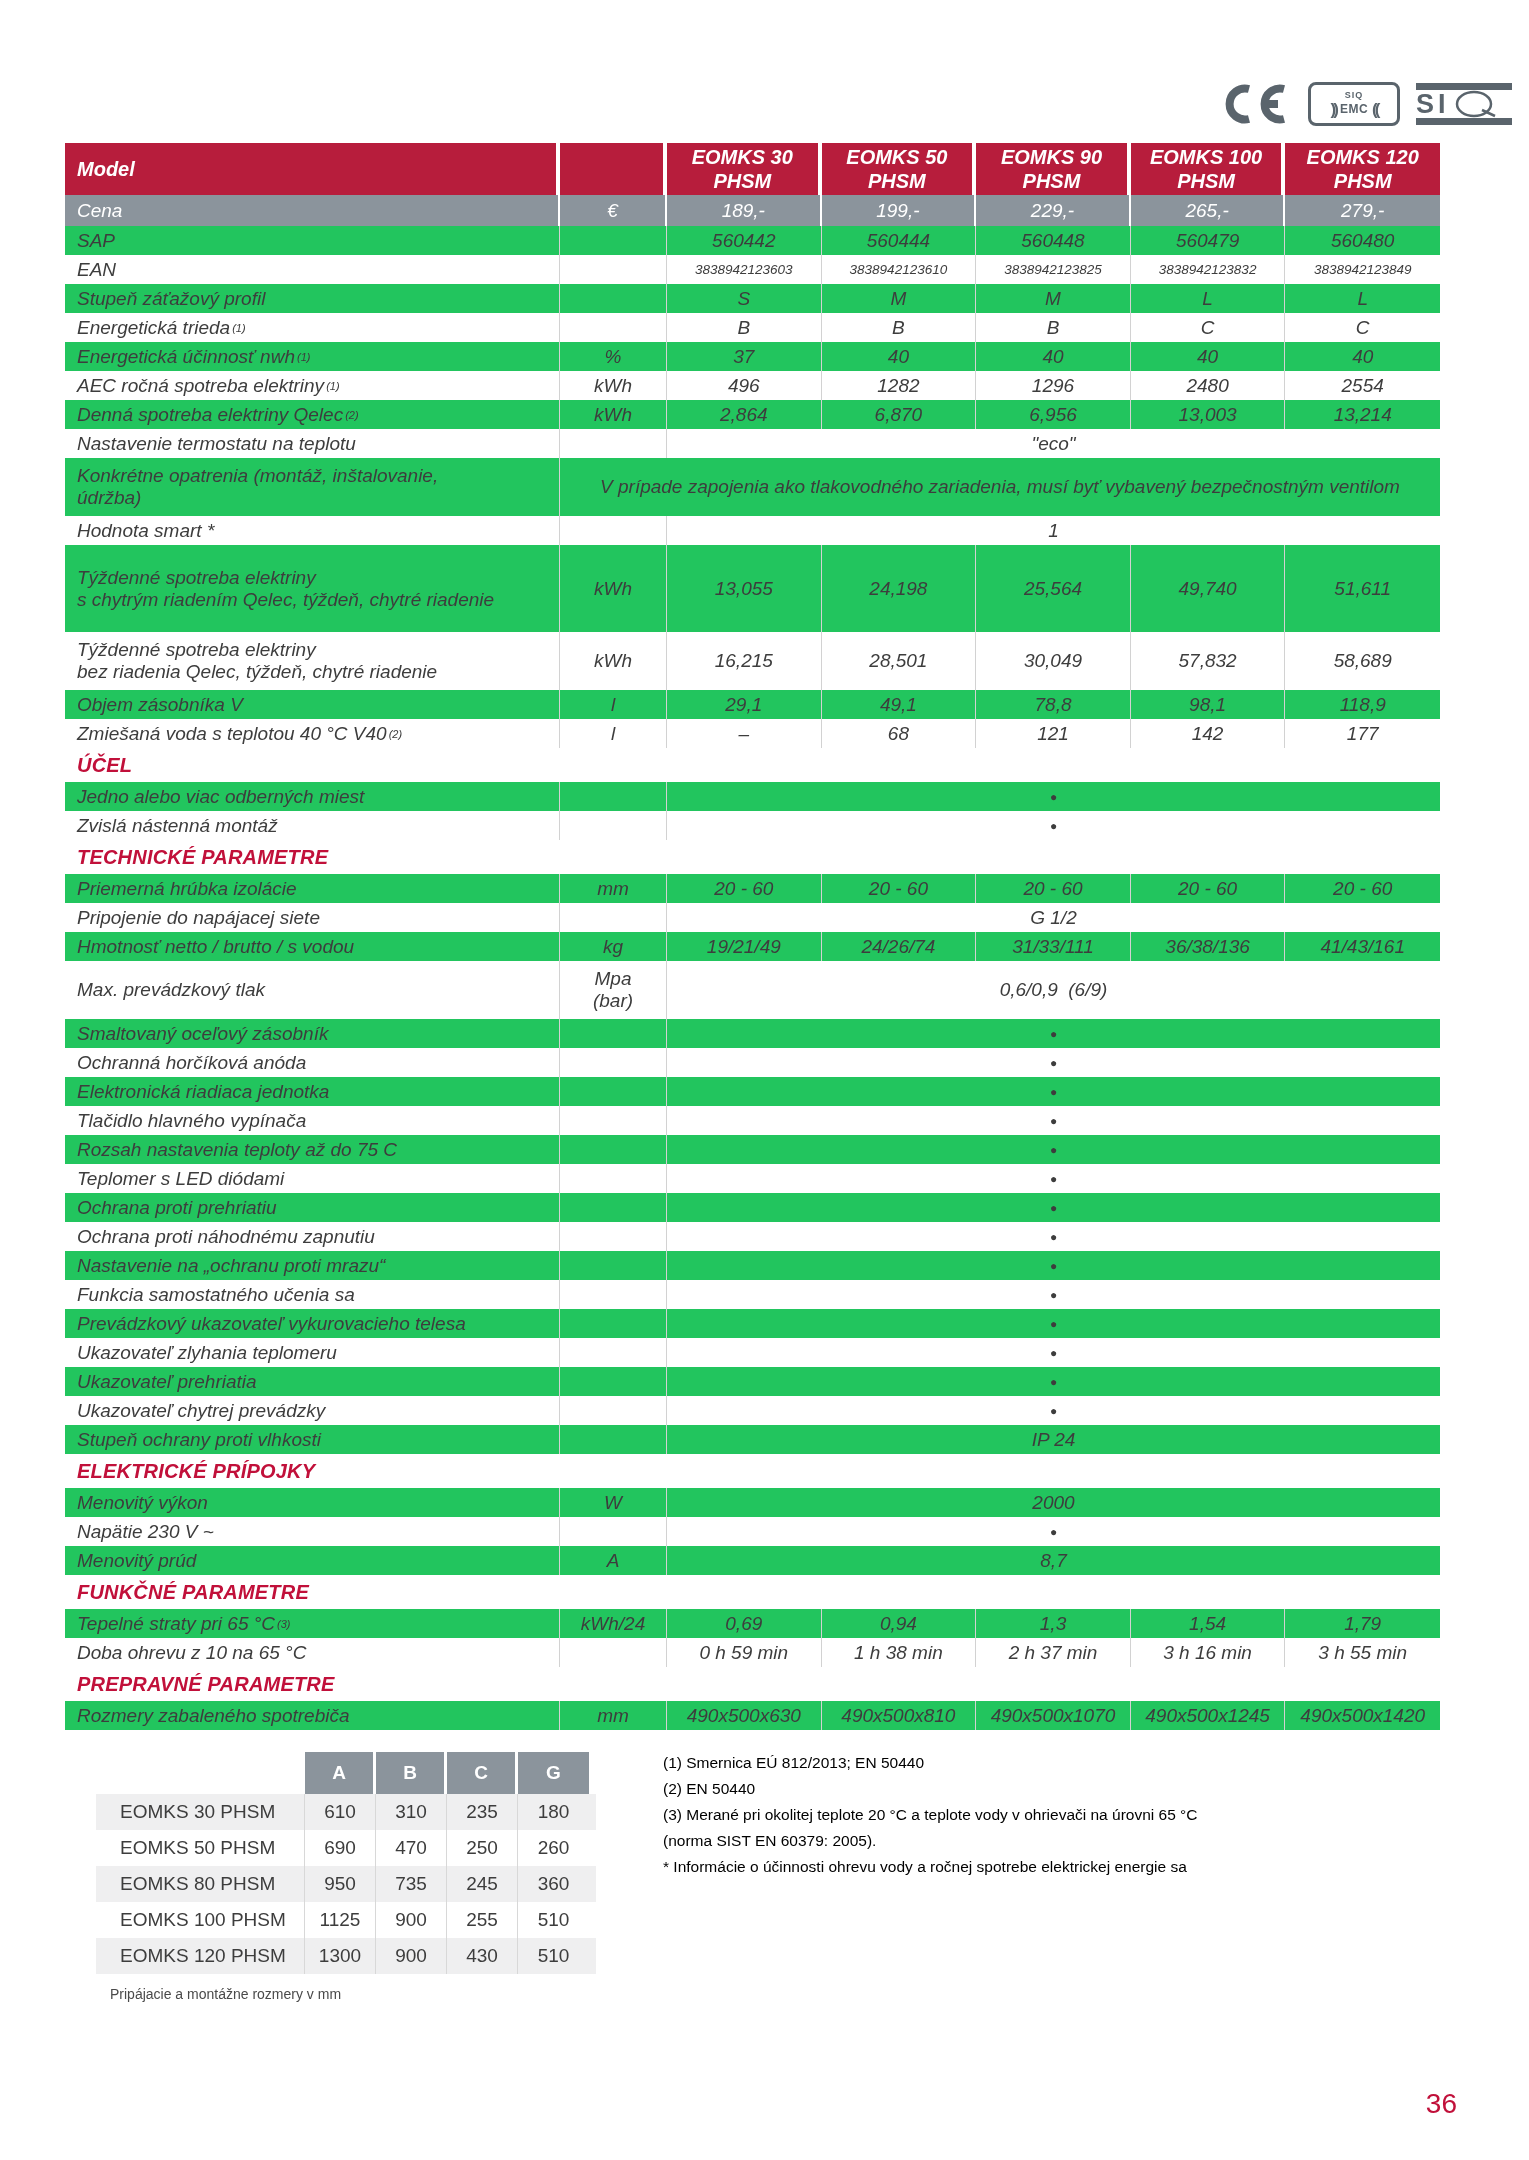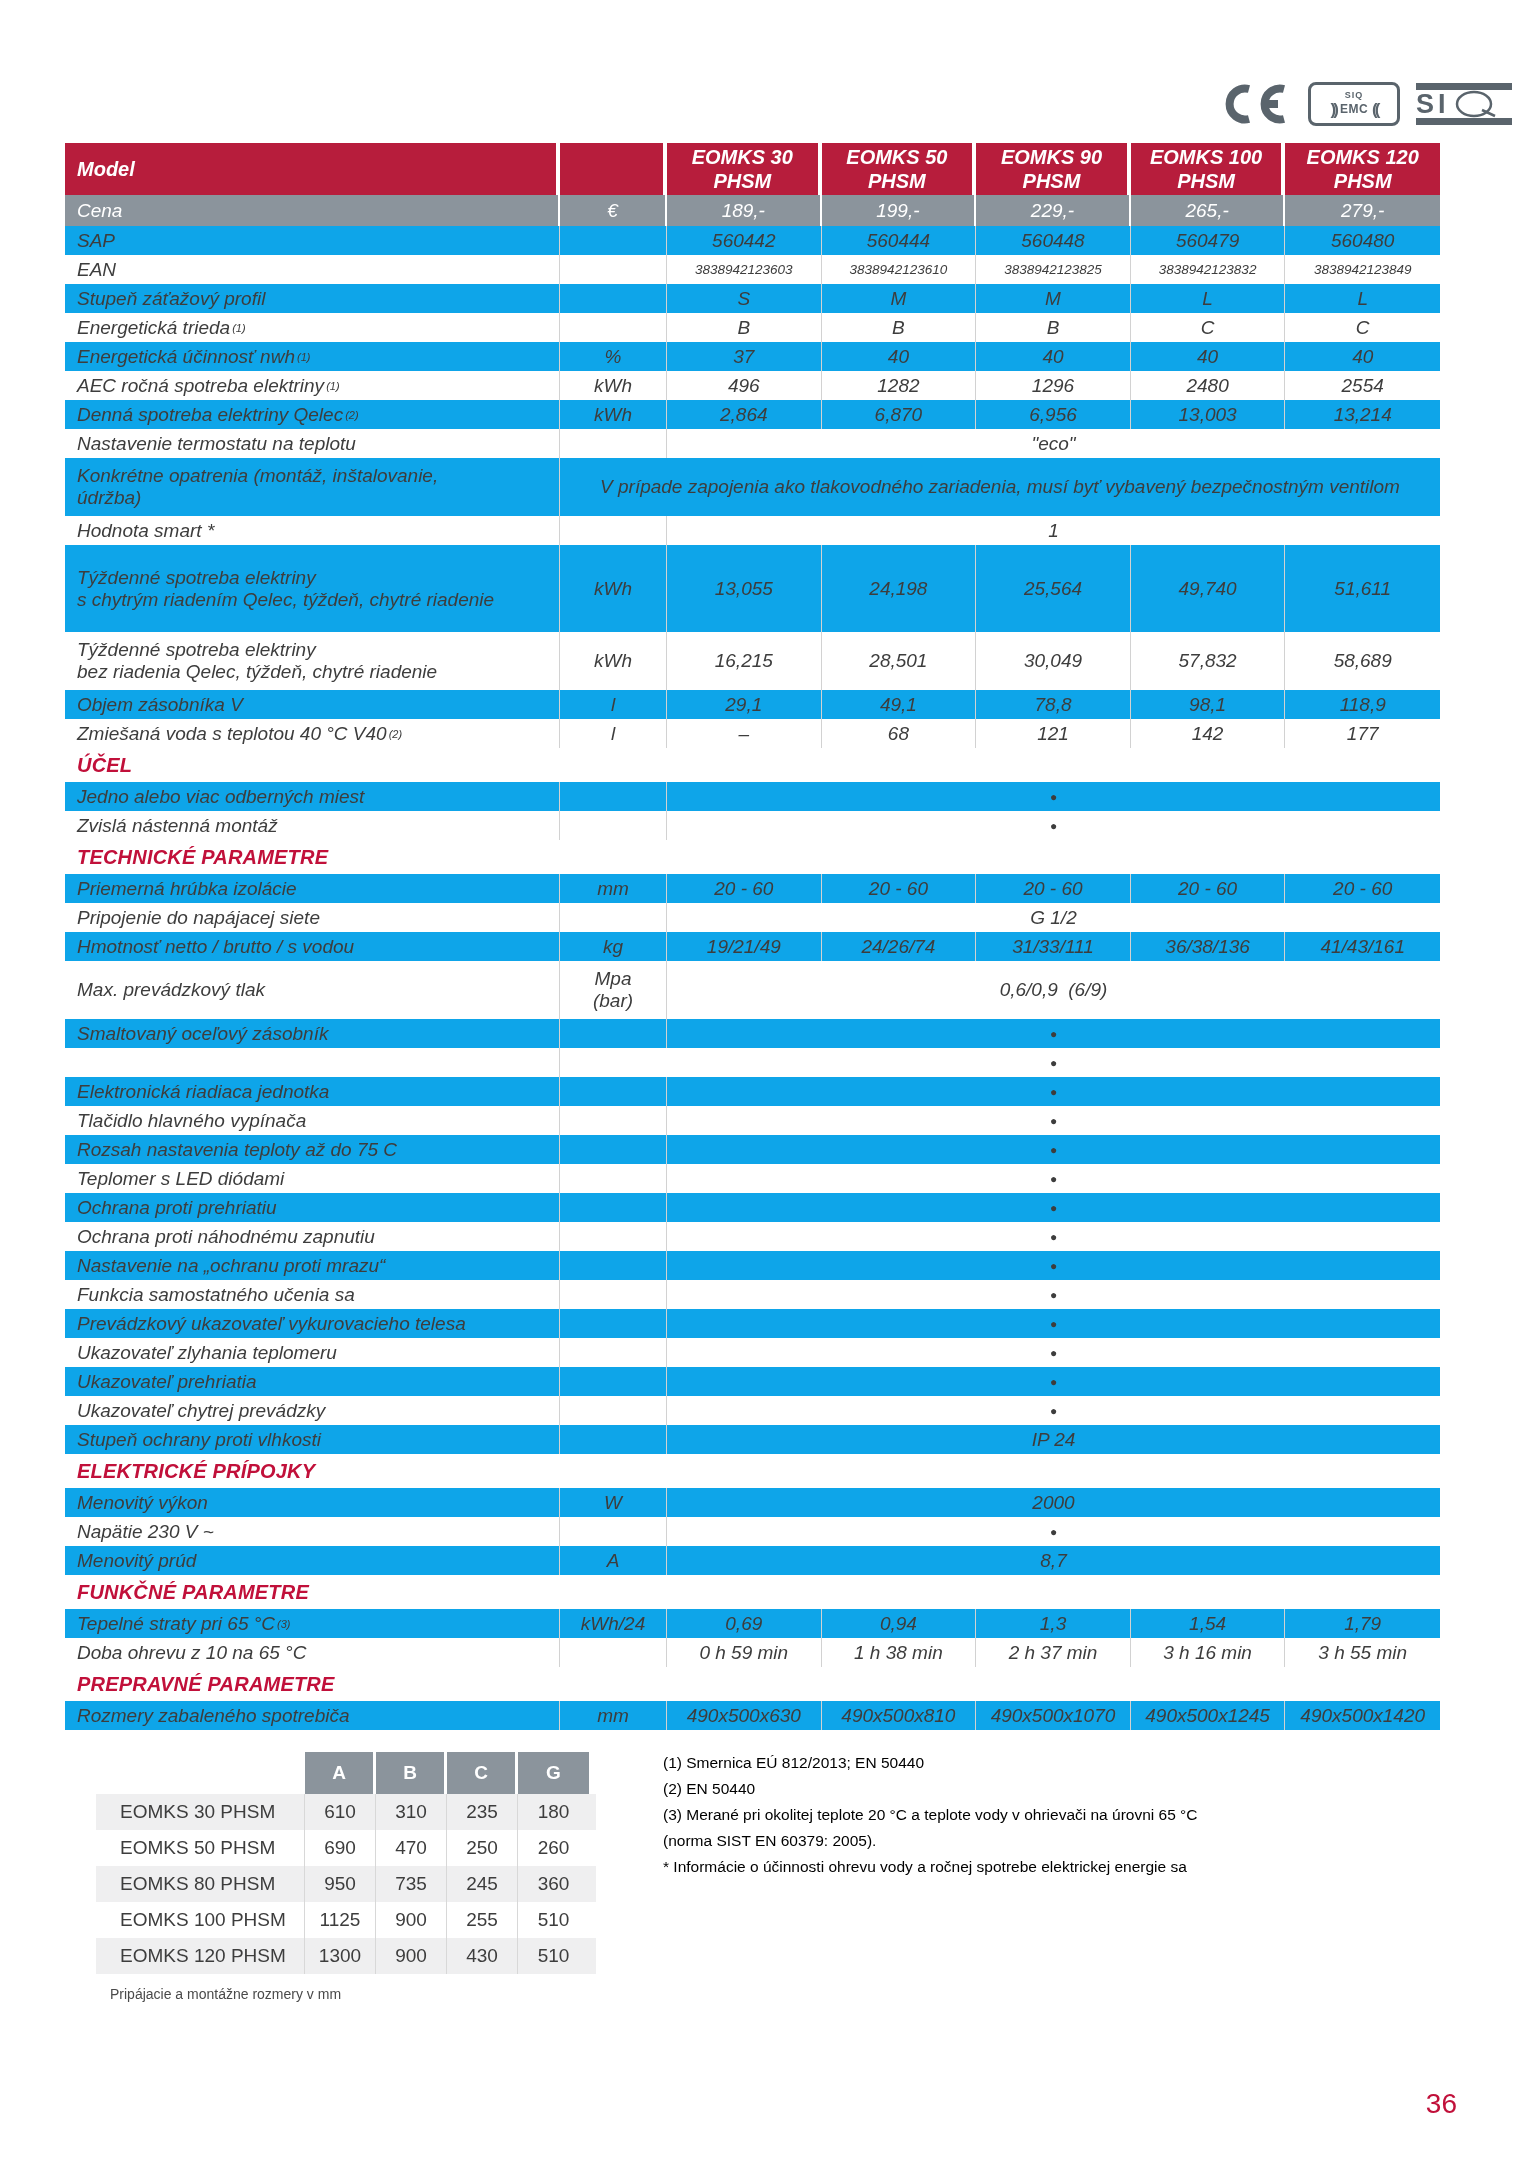--- a/index.html
+++ b/index.html
@@ -32,21 +32,21 @@
   .tr{
     display:grid;grid-template-columns:495px 107px repeat(5,1fr);
     width:100%;box-sizing:border-box;align-items:center;min-height:29px;
     font-size:19px;
   }
   .tr.h2{min-height:58px;}
   .tr.h3{min-height:87px;}
   .td{box-sizing:border-box;align-self:stretch;display:flex;align-items:center;justify-content:center;text-align:center;white-space:pre-line;}
   .td.lbl{justify-content:flex-start;text-align:left;padding-left:12px;padding-right:6px;}
   .td.bline{border-right:1px solid #d2d2d2;}
-  .tr.shade{background:#0ea5e9;}
+  .tr.shade{background:#22c55e;}
   .tr.header{min-height:52px;font-weight:bold;font-size:20px;color:#ffffff;}
   .tr.header .td{background:#b71d3c;border-right:4px solid #ffffff;line-height:1.2;}
   .tr.header .td:last-child{border-right:none;}
   .tr.price{min-height:31px;background:#8b949c;color:#ffffff;font-size:19px;}
   .tr.price .td{border-right:2px solid #ffffff;}
   .tr.price .td:last-child{border-right:none;}
   .tr.section{min-height:34px;display:block;}
   .tr.section .sec-label{
     font-weight:bold;color:#c1103a;font-size:20px;padding-left:12px;
     display:flex;align-items:center;height:34px;letter-spacing:0.2px;
@@ -293,20 +293,21 @@
         <div class="td bline">Mpa
 (bar)</div>
         <div class="td span-cell">0,6/0,9  (6/9)</div>
       </div>
       <div class="tr shade">
         <div class="td lbl bline">Smaltovaný oceľový zásobník</div>
         <div class="td bline"></div>
         <div class="td span-cell bullet">●</div>
       </div>
       <div class="tr">
+        <div class="td lbl bline">Ochranná horčíková anóda</div>
         <div class="td bline"></div>
         <div class="td span-cell bullet">●</div>
       </div>
       <div class="tr shade">
         <div class="td lbl bline">Elektronická riadiaca jednotka</div>
         <div class="td bline"></div>
         <div class="td span-cell bullet">●</div>
       </div>
       <div class="tr">
         <div class="td lbl bline">Tlačidlo hlavného vypínača</div>

